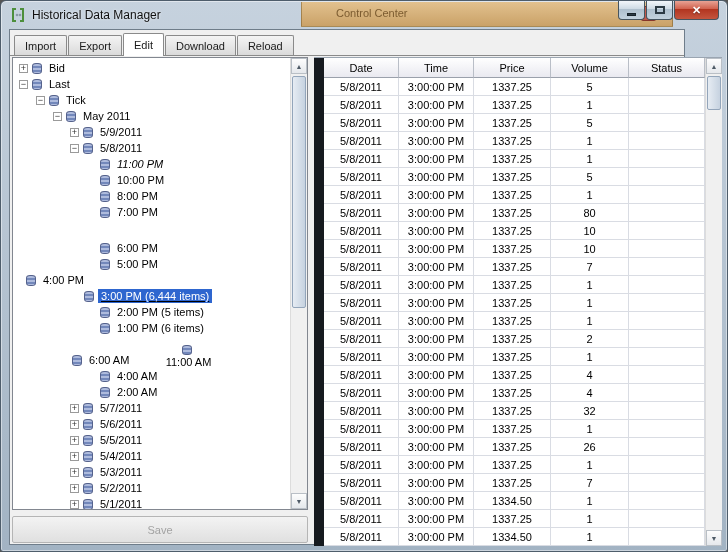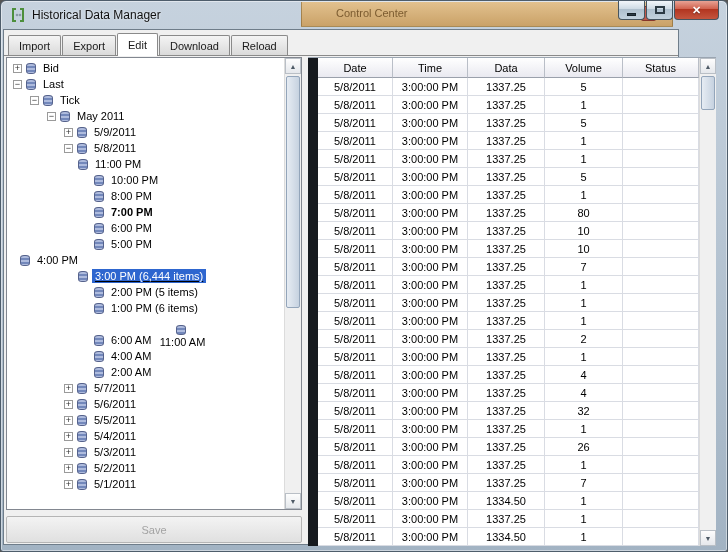--- a/index.html
+++ b/index.html
@@ -22,21 +22,21 @@
   #wincontrols{position:absolute;right:8px;top:0;display:flex;}
   .winbtn{height:19px;border:1px solid #45545f;border-top:none;border-radius:0 0 4px 4px;
     background:linear-gradient(#f2f6fa,#cdd9e4 45%,#aebfcd 46%,#c3d2de);display:flex;align-items:center;
     justify-content:center;margin-left:1px;cursor:default;}
   .winbtn.mid{width:27px;} .winbtn.min{width:27px;}
   .winbtn.close{width:45px;background:linear-gradient(#e8a294,#d05f4b 45%,#b23520 46%,#c4553e);color:#fff;}
   .glyph-min{display:block;width:9px;height:3px;background:#2c3a44;border:1px solid #17222a;margin-top:8px;}
   .glyph-max{display:block;width:10px;height:8px;border:2px solid #2c3a44;background:transparent;}
   .glyph-close{font-size:11px;font-weight:bold;color:#fff;text-shadow:0 1px 1px rgba(0,0,0,.4);}
   
-  #client{position:absolute;left:2px;top:28px;width:676px;height:516px;background:#f0f0f0;
+  #client{position:absolute;left:8px;top:28px;width:676px;height:516px;background:#f0f0f0;
     border:1px solid #6f7d8a;}
   
   #tabstrip{position:absolute;left:0;right:0;top:2px;height:24px;display:flex;align-items:flex-end;
     padding-left:4px;border-bottom:1px solid #8a8a8a;}
   .tab{height:20px;padding:0 10px;display:flex;align-items:center;font-size:11px;color:#1a1a1a;
     background:linear-gradient(#f4f4f4,#dadada);border:1px solid #8a8a8a;border-bottom:none;
     border-radius:2px 2px 0 0;margin-right:1px;position:relative;}
   .tab.active{height:23px;background:#ffffff;z-index:3;margin-bottom:-1px;}
   
   #treepanel{position:absolute;left:2px;top:27px;width:296px;height:453px;background:#fff;
@@ -168,46 +168,46 @@
     <span class="db-icon"></span>
     <span class="tree-label">5/9/2011</span>
   </div>
 
   <div class="tree-item" style="padding-left: 57px;">
     <span class="expand-box">−</span>
     <span class="db-icon"></span>
     <span class="tree-label">5/8/2011</span>
   </div>
 
-  <div class="tree-item" style="padding-left: 58px;">
+  <div class="tree-item" style="padding-left: 74px; font-style: italic;">
     <span class="expand-box" style="visibility: hidden;"></span>
     <span class="db-icon"></span>
     <span class="tree-label">11:00 PM</span>
   </div>
 
   <div class="tree-item" style="padding-left: 74px;">
     <span class="expand-box" style="visibility: hidden;"></span>
     <span class="db-icon"></span>
     <span class="tree-label">10:00 PM</span>
   </div>
 
 
   <div class="tree-item" style="padding-left: 74px;">
     <span class="expand-box" style="visibility: hidden;"></span>
     <span class="db-icon"></span>
     <span class="tree-label">8:00 PM</span>
   </div>
 
-  <div class="tree-item" style="padding-left: 74px; font-weight: bold;">
+  <div class="tree-item" style="padding-left: 74px;">
     <span class="expand-box" style="visibility: hidden;"></span>
     <span class="db-icon"></span>
     <span class="tree-label">7:00 PM</span>
   </div>
 
-  <div class="tree-item" style="padding-left: 74px;">
+  <div class="tree-item" style="padding-left: 74px; margin-top: 20px;">
     <span class="expand-box" style="visibility: hidden;"></span>
     <span class="db-icon"></span>
     <span class="tree-label">6:00 PM</span>
   </div>
 
   <div class="tree-item" style="padding-left: 74px;">
     <span class="expand-box" style="visibility: hidden;"></span>
     <span class="db-icon"></span>
     <span class="tree-label">5:00 PM</span>
   </div>
@@ -235,21 +235,21 @@
     <span class="db-icon"></span>
     <span class="tree-label">1:00 PM (6 items)</span>
   </div>
 
   <div class="tree-item" style="padding-left: 74px; flex-direction: column;">
     <span class="expand-box" style="visibility: hidden;"></span>
     <span class="db-icon"></span>
     <span class="tree-label">11:00 AM</span>
   </div>
 
-  <div class="tree-item" style="padding-left: 46px; margin-left: 28px;">
+  <div class="tree-item" style="padding-left: 46px;">
     <span class="expand-box" style="visibility: hidden;"></span>
     <span class="db-icon"></span>
     <span class="tree-label">6:00 AM</span>
   </div>
 
   <div class="tree-item" style="padding-left: 74px;">
     <span class="expand-box" style="visibility: hidden;"></span>
     <span class="db-icon"></span>
     <span class="tree-label">4:00 AM</span>
   </div>
@@ -310,21 +310,21 @@
     </div>
 
     <button id="savebtn" disabled="">Save</button>
 
     <div id="grid">
       <div id="rowheaderstrip"></div>
       <div id="gridmain">
         <div id="gridheader">
             <div class="hcell">Date</div>
             <div class="hcell">Time</div>
-            <div class="hcell">Data</div>
+            <div class="hcell">Price</div>
             <div class="hcell">Volume</div>
             <div class="hcell">Status</div>
           </div>
         <div id="gridrows">
   <div class="grid-row">
               <div class="cell">5/8/2011</div>
               <div class="cell">3:00:00 PM</div>
               <div class="cell">1337.25</div>
               <div class="cell">5</div>
               <div class="cell"></div>

